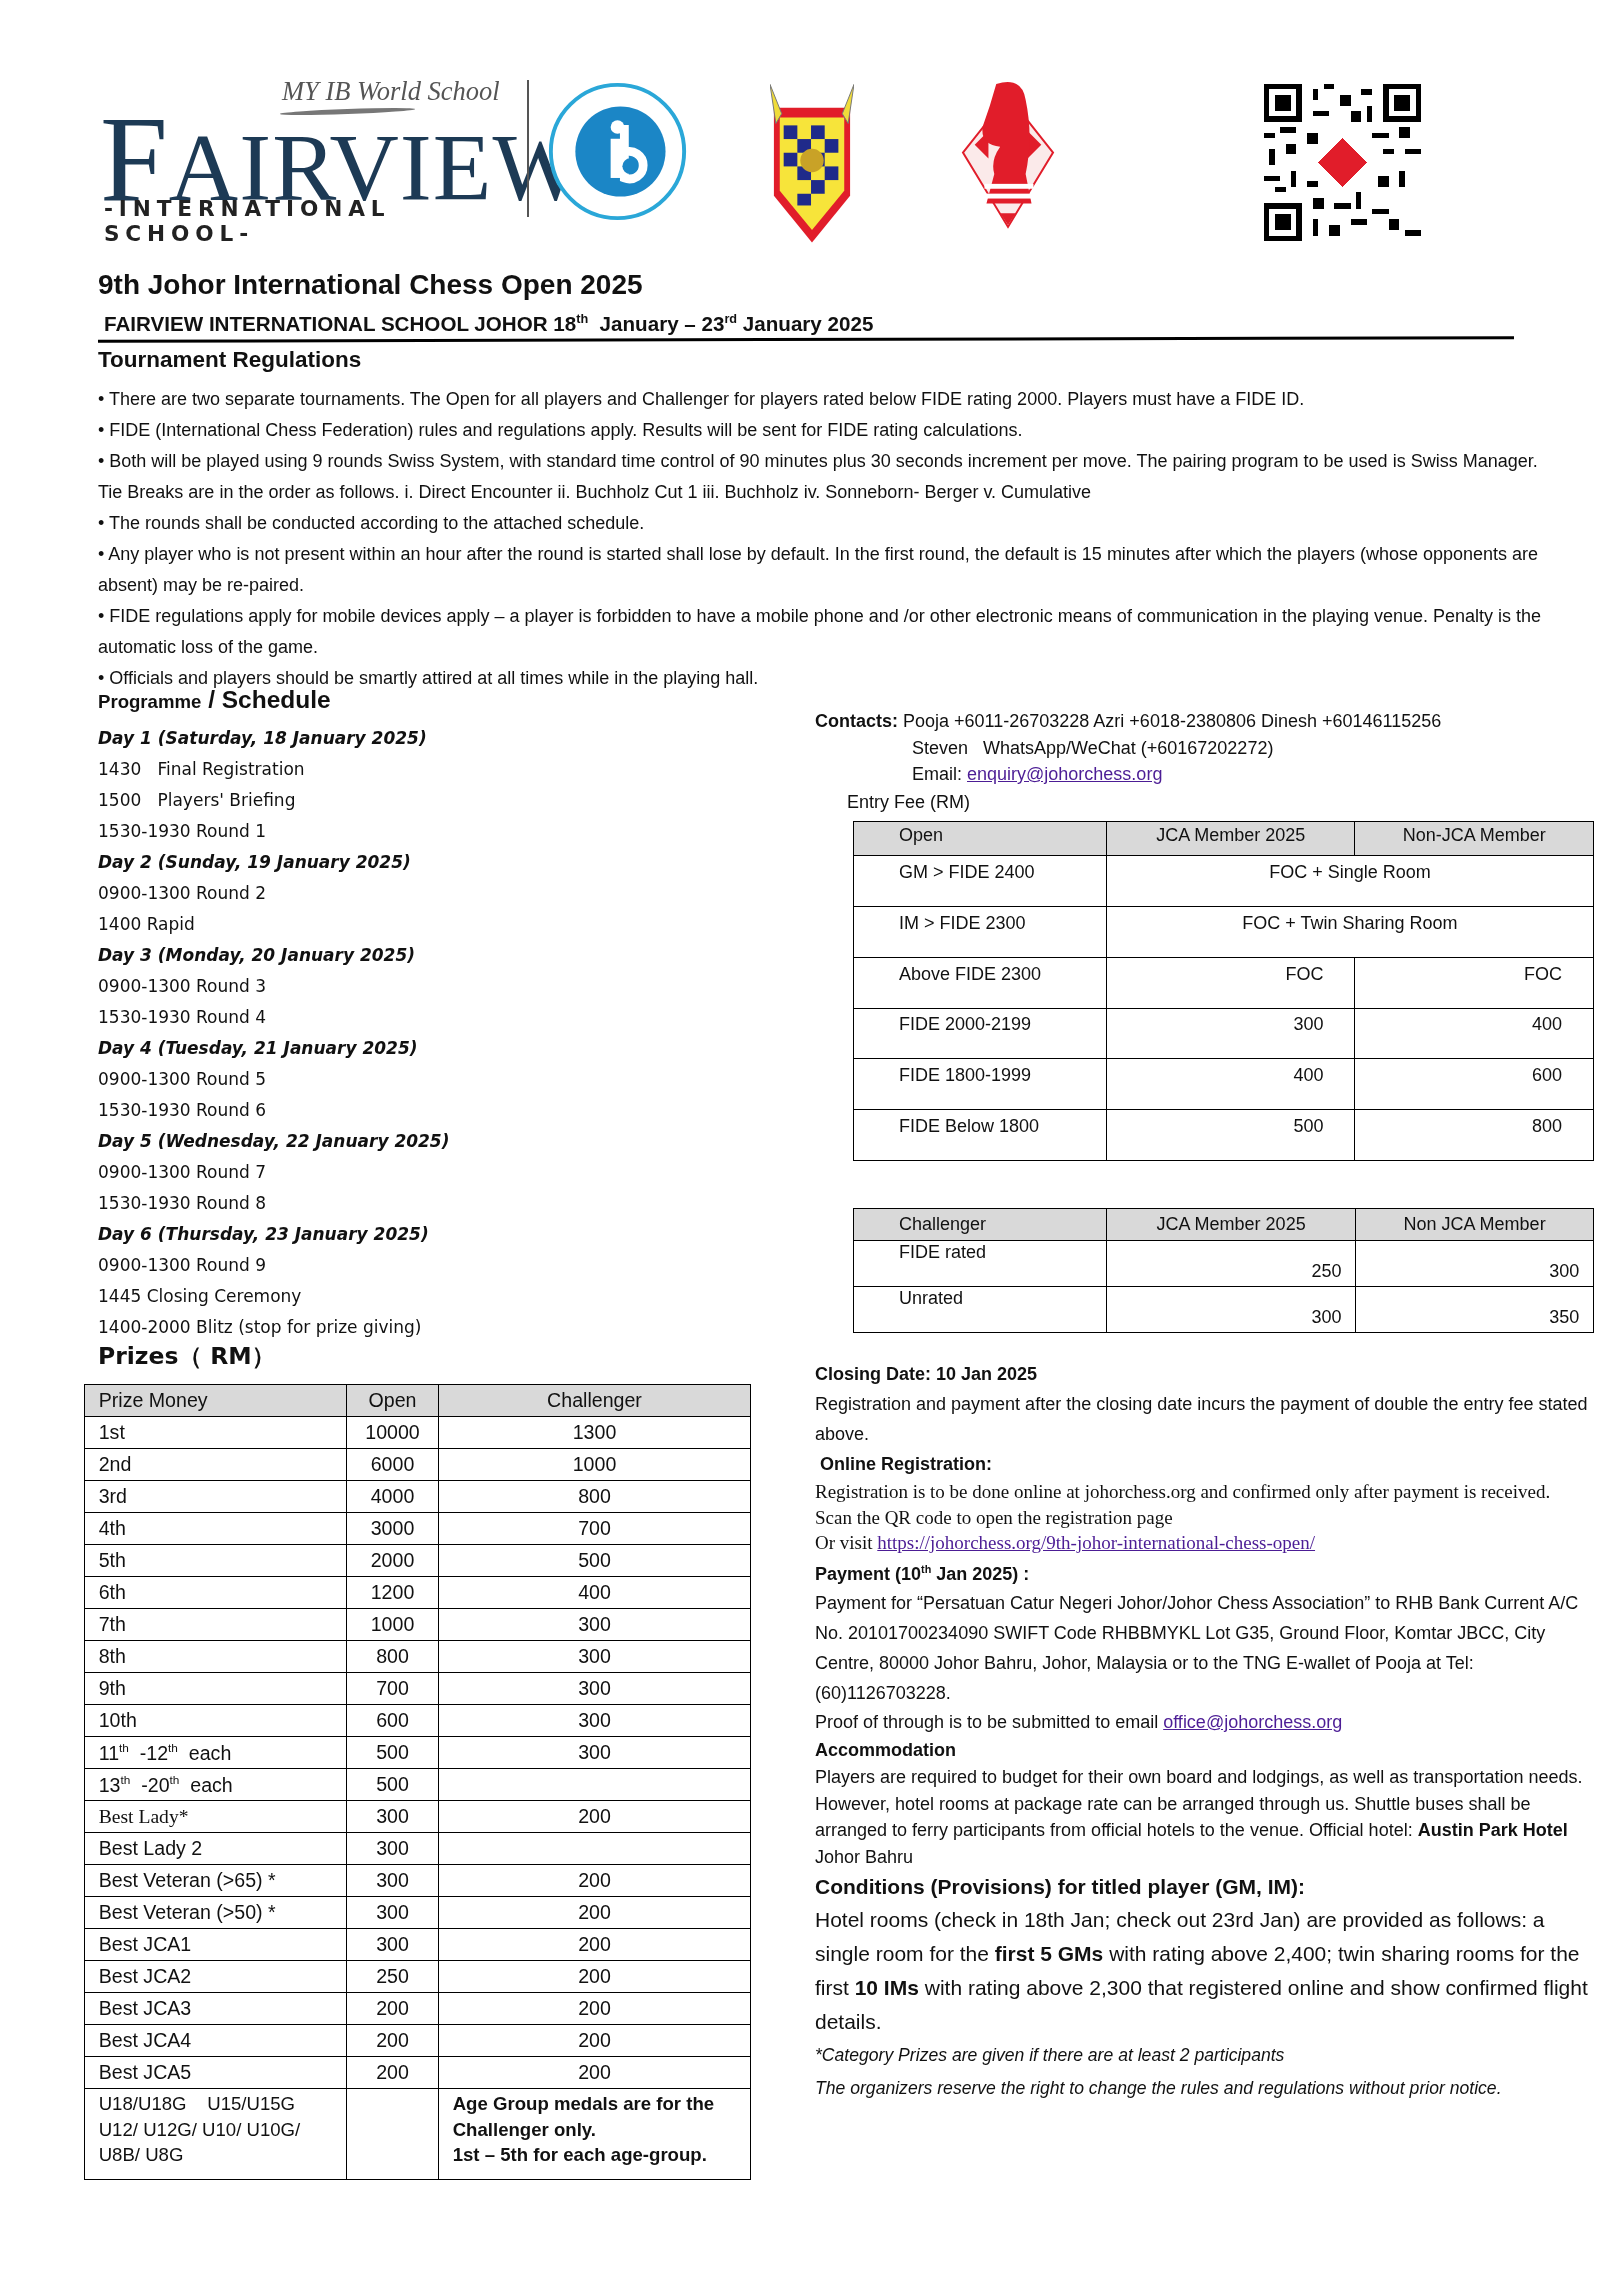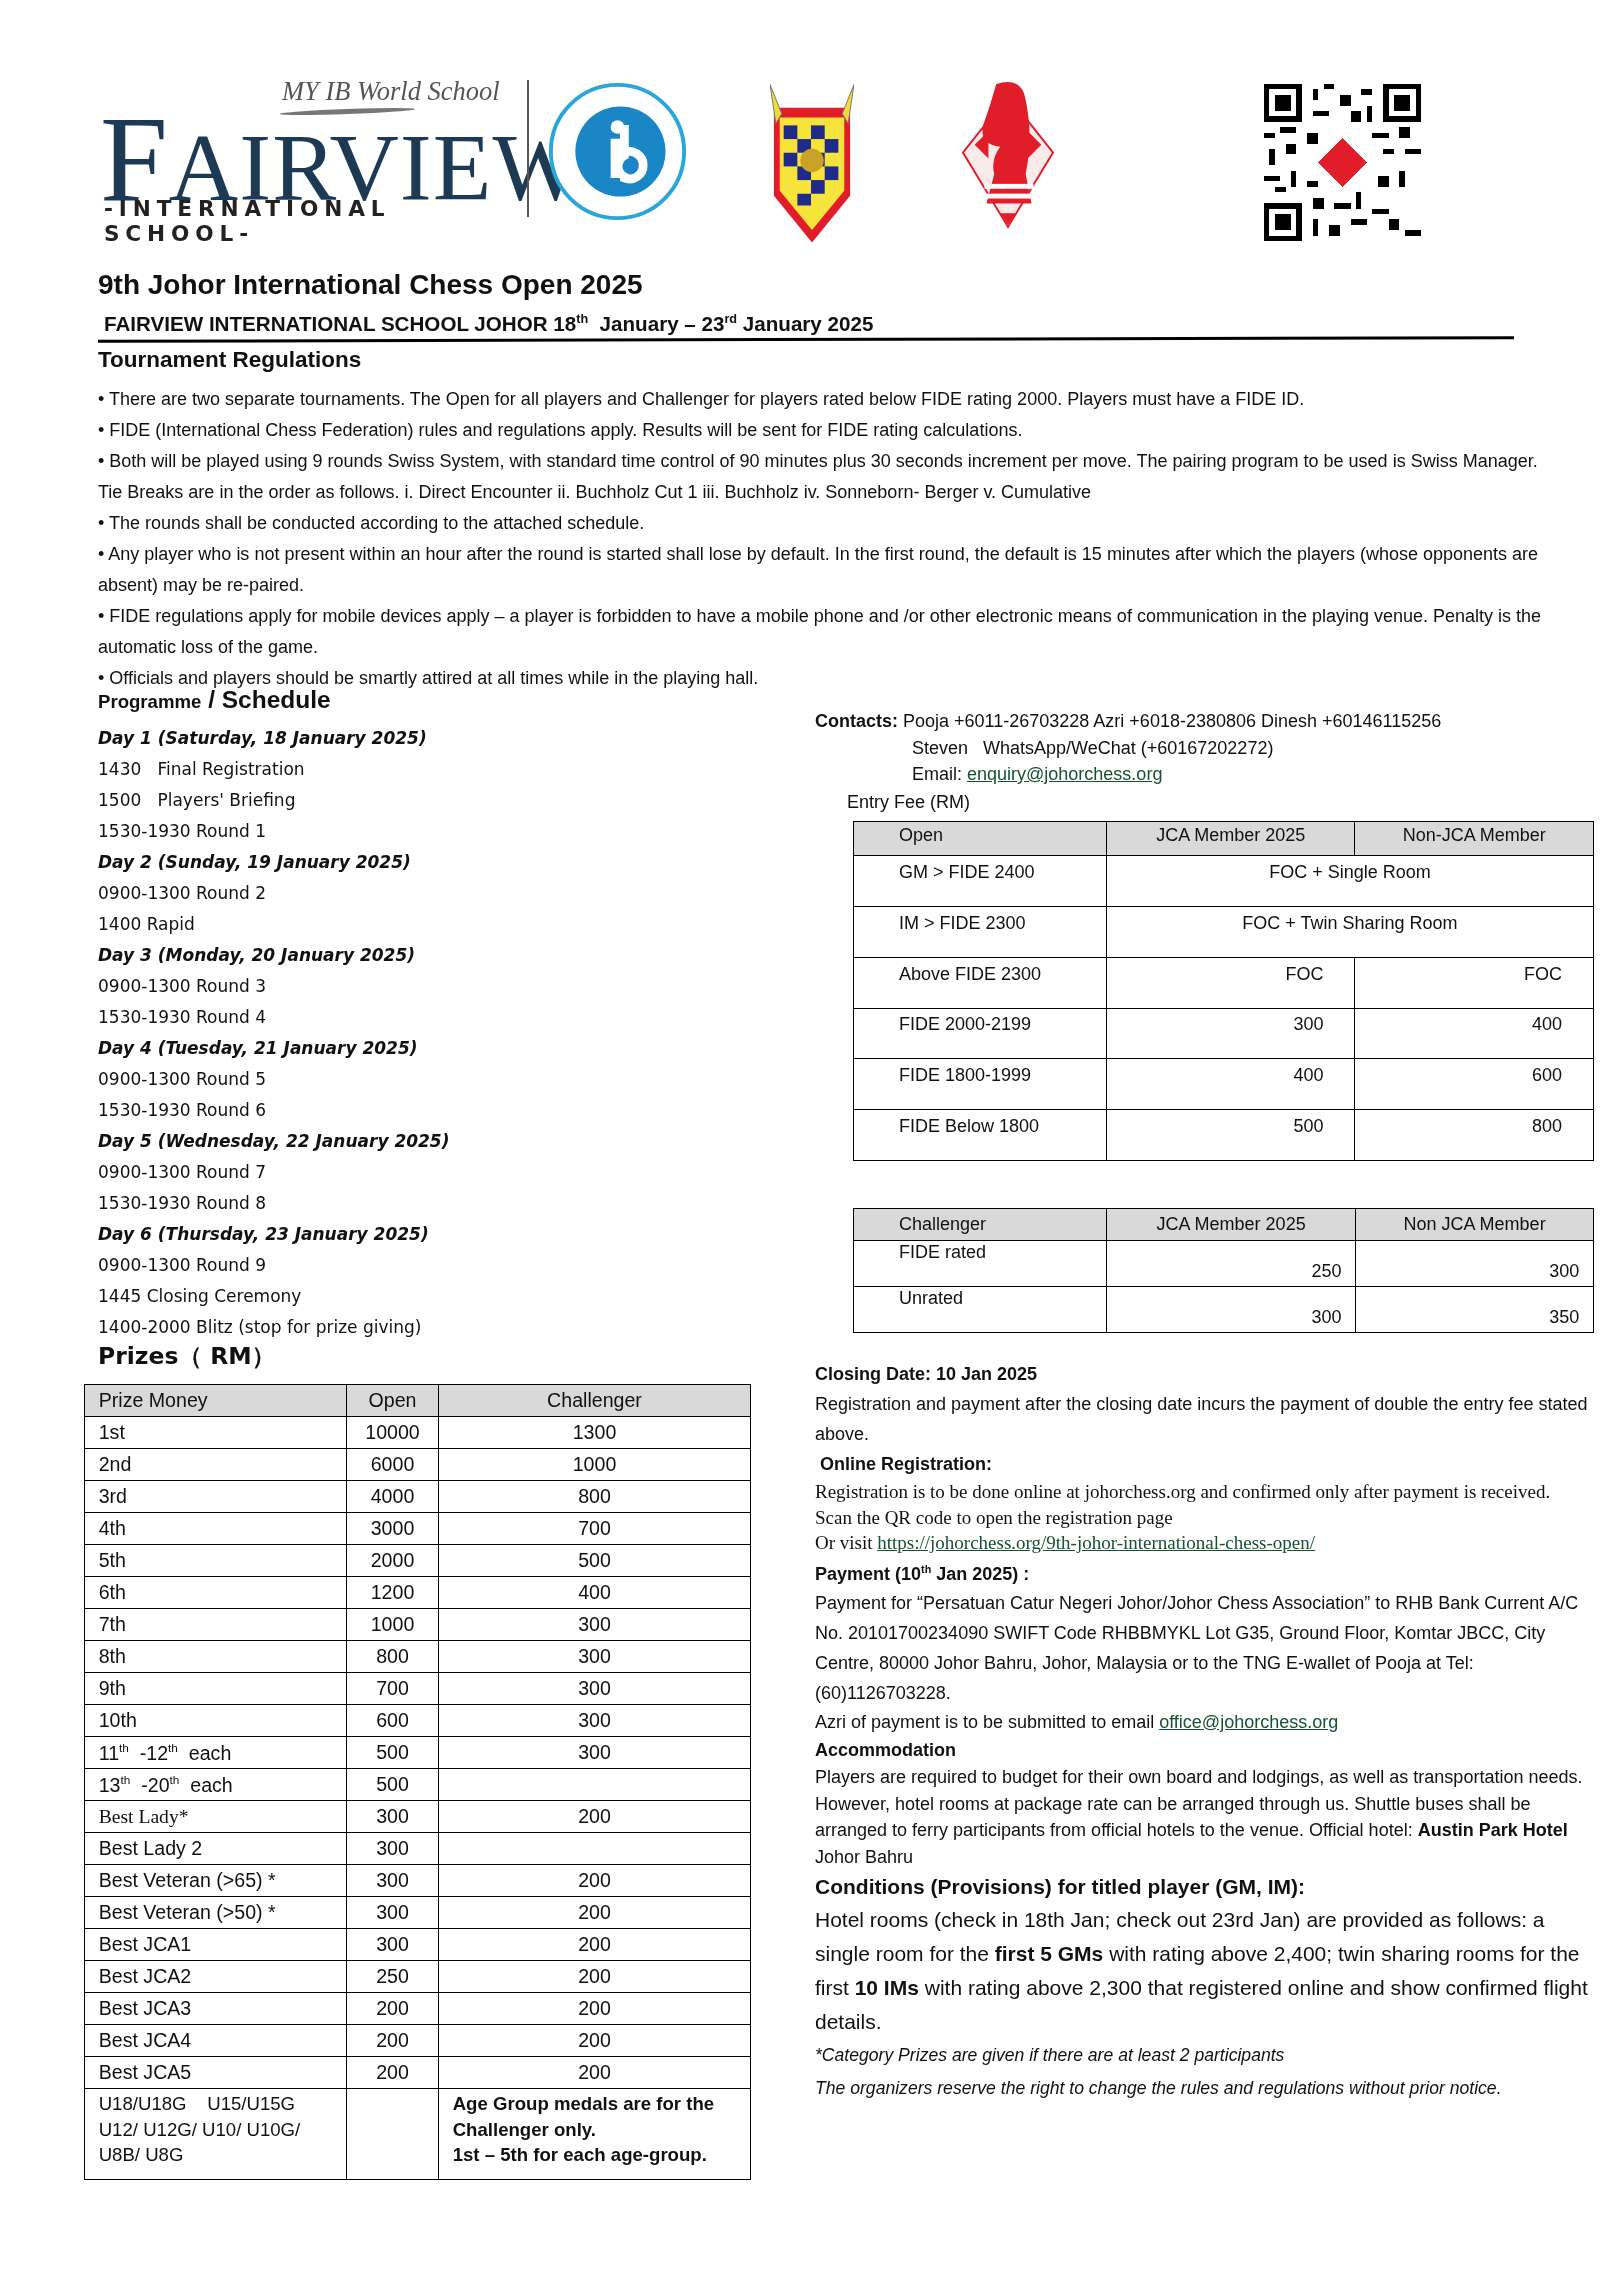--- a/index.html
+++ b/index.html
@@ -42,21 +42,21 @@
   .prize-tbl th { background:#d9d9d9; }
   .prize-tbl .c { text-align:center; padding:0; }
   .prize-tbl col.a { width:262px; } .prize-tbl col.b { width:92px; }
   .prize-tbl sup { font-size:11.8px; }
   .prize-tbl .last td { vertical-align:top; height:88px; line-height:25.5px; padding-top:2px; font-size:18.6px; }
   .prize-tbl .note { font-weight:bold; padding-left:13.7px; text-align:left; }
 
   .contacts { left:815px; top:708px; font-size:18px; line-height:26.5px; }
   .contacts .lbl { font-weight:bold; }
   .contacts .ind { padding-left:97px; }
-  a.lnk { color:#14532d; text-decoration:underline; }
+  a.lnk { color:#4c1d95; text-decoration:underline; }
   .entry-h { left:847px; top:792px; font-size:18px; }
 
   .fee-tbl { left:853px; top:821px; width:741px; font-size:18px; }
   .fee-tbl td, .fee-tbl th { border:1.5px solid #000; height:43px; vertical-align:top; padding-top:5.9px; font-weight:normal; }
   .fee-tbl th { background:#d9d9d9; height:29px; padding-top:2.9px; }
   .fee-tbl .l { padding-left:45px; text-align:left; width:206px; }
   .fee-tbl .r { text-align:right; padding-right:31px; }
   .fee-tbl .m { text-align:center; }
   .fee-tbl .hdrc { text-align:center; }
 
@@ -429,21 +429,21 @@
 
 <div class="abs right-body">
   <p class="b lh31">Closing Date: 10 Jan 2025</p>
   <p class="lh31">Registration and payment after the closing date incurs the payment of double the entry fee stated above.</p>
   <p class="b lh31" style="white-space:pre"> Online Registration:</p>
   <p class="serif">Registration is to be done online at johorchess.org and confirmed only after payment is received.</p>
   <p class="serif">Scan the QR code to open the registration page</p>
   <p class="serif"><span style="white-space:pre">Or visit </span><a class="lnk">https://johorchess.org/9th-johor-international-chess-open/</a></p>
   <p class="b" style="line-height:27.4px"><span>Payment (10</span><sup style="font-size:10.8px">th</sup><span> Jan 2025) :</span></p>
   <p class="lh31">Payment for “Persatuan Catur Negeri Johor/Johor Chess Association” to RHB Bank Current A/C No. 20101700234090 SWIFT Code RHBBMYKL Lot G35, Ground Floor, Komtar JBCC, City Centre, 80000 Johor Bahru, Johor, Malaysia or to the TNG E-wallet of Pooja at Tel: (60)1126703228.</p>
-  <p style="line-height:29px"><span style="white-space:pre">Azri of payment is to be submitted to email </span><a class="lnk">office@johorchess.org</a></p>
+  <p style="line-height:29px"><span style="white-space:pre">Proof of through is to be submitted to email </span><a class="lnk">office@johorchess.org</a></p>
   <p class="b" style="line-height:27.4px">Accommodation</p>
   <p style="line-height:26.5px"><span>Players are required to budget for their own board and lodgings, as well as transportation needs. However, hotel rooms at package rate can be arranged through us.  Shuttle buses shall be arranged to ferry participants from official hotels to the venue.  Official hotel: </span><b>Austin Park Hotel</b><span> Johor Bahru</span></p>
   <p class="cond-h">Conditions (Provisions) for titled player (GM, IM):</p>
   <p class="cond"><span>Hotel rooms (check in 18th Jan; check out 23rd Jan) are provided as follows: a single room for the </span><b>first 5 GMs</b><span> with rating above 2,400; twin sharing rooms for the first </span><b>10 IMs</b><span> with rating above 2,300 that registered online and show confirmed flight details.</span></p>
   <p class="ital">*Category Prizes are given if there are at least 2 participants</p>
   <p class="ital" style="line-height:35px">The organizers reserve the right to change the rules and regulations without prior notice.</p>
 </div>
 
 
 </body></html>

